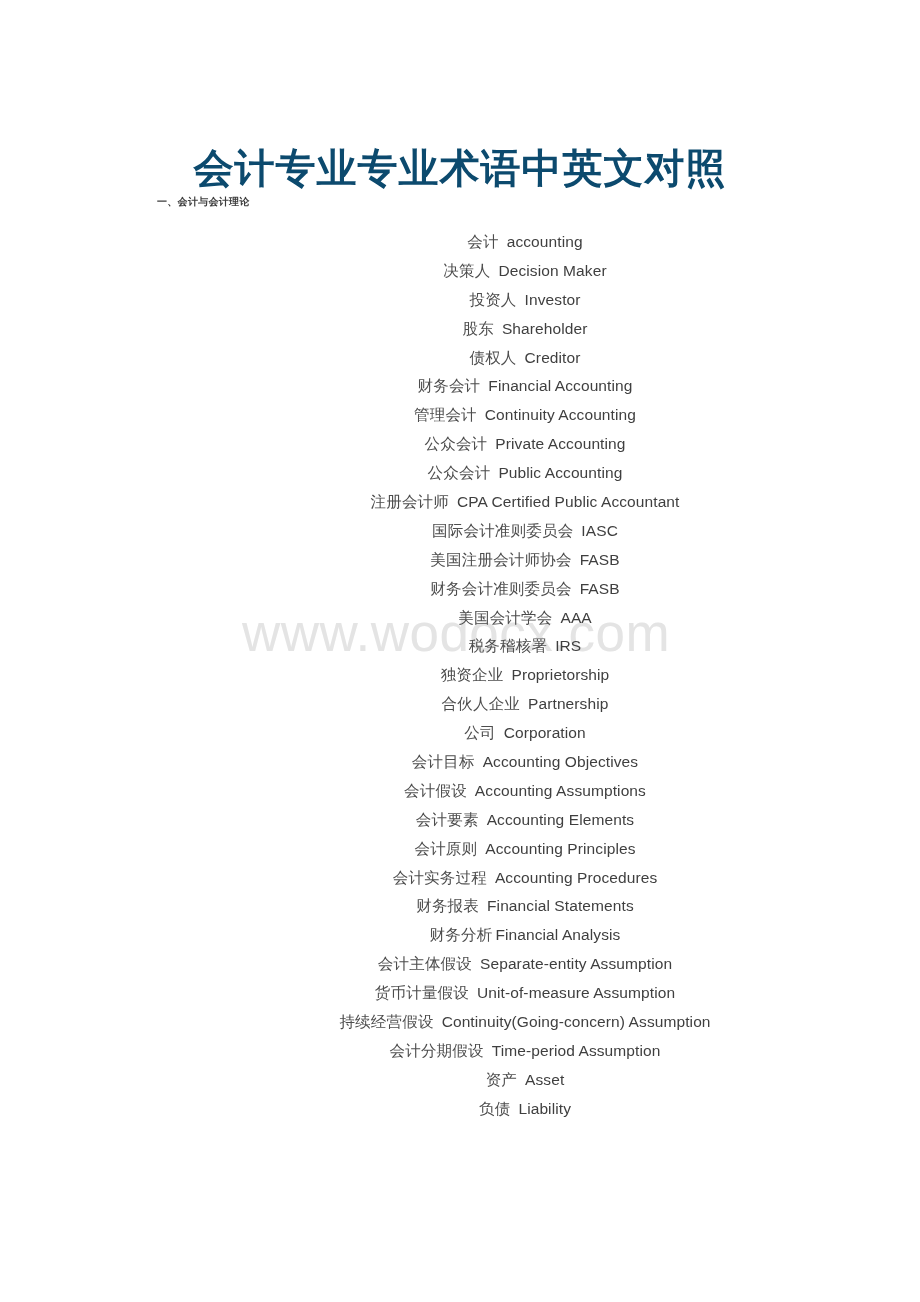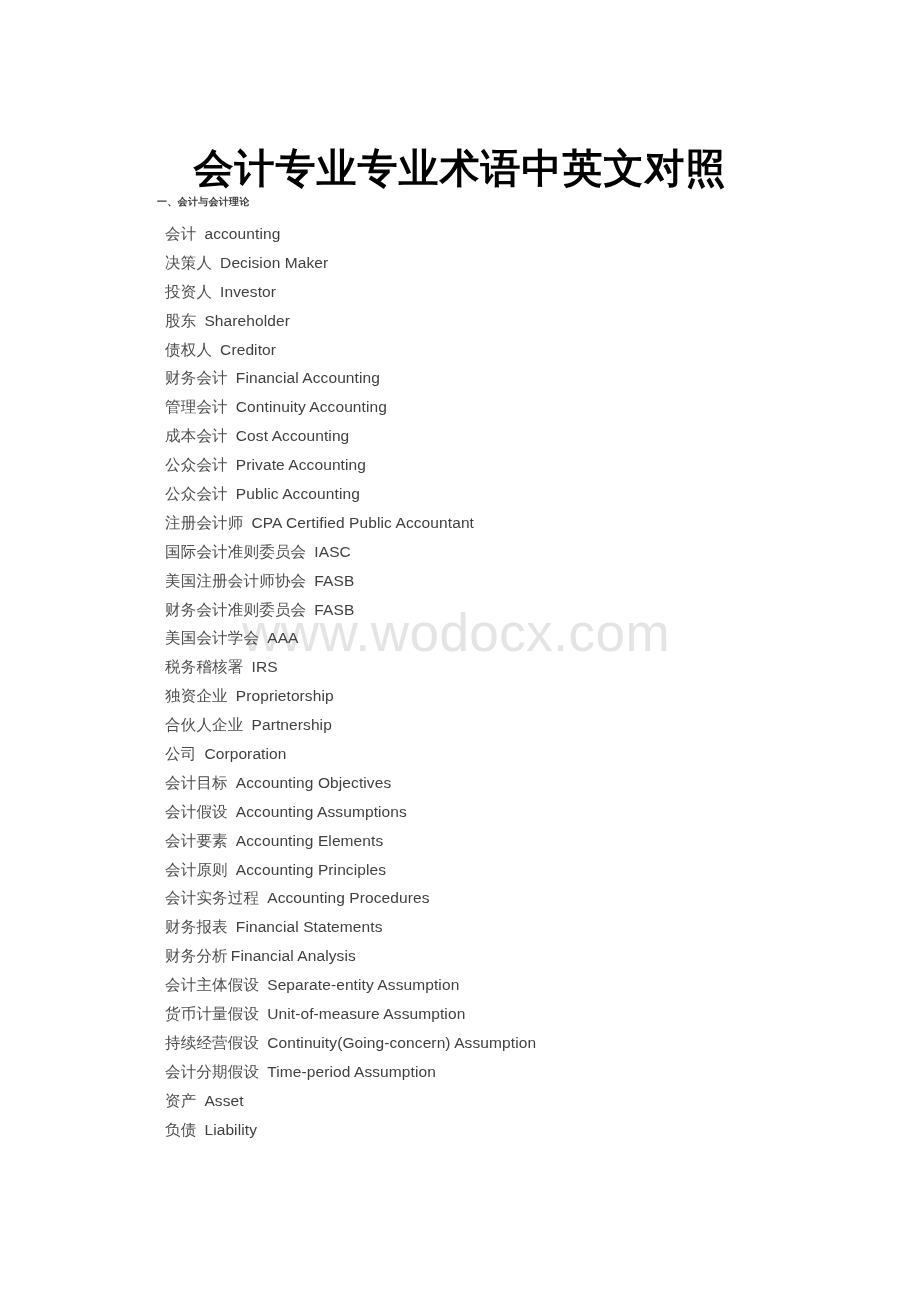--- a/index.html
+++ b/index.html
@@ -50,41 +50,42 @@
     position: absolute;
     left: 0;
     top: 119px;
     width: 920px;
     text-align: center;
     font-family: "Liberation Serif", "DejaVu Serif", serif;
     font-weight: bold;
     font-size: 40px;
     line-height: 46px;
     letter-spacing: 1px;
-    color: #000000;
+    color: #0c4a6e;
   }
 
   .section-heading {
     position: absolute;
     left: 157px;
     top: 192px;
     font-family: "Liberation Sans", "DejaVu Sans", sans-serif;
     font-weight: bold;
     font-size: 10px;
     line-height: 20px;
     letter-spacing: 0.3px;
     color: #3c3c3c;
     white-space: nowrap;
   }
 
   .term-list {
     position: absolute;
     left: 165px;
-    top: 220px;
+    top: 228px;
     width: 720px;
+    text-align: center;
   }
 
   .term-line {
     height: 28.9px;
     line-height: 28.9px;
     white-space: nowrap;
     color: #4a4a4a;
     font-size: 16px;
   }
 
@@ -119,21 +120,20 @@
     <div class="section-heading">一、会计与会计理论</div>
 
     <div class="term-list" id="term-list">
         <div class="term-line"><span class="zh">会计</span><span class="gap-wide"></span><span class="en">accounting</span></div>
         <div class="term-line"><span class="zh">决策人</span><span class="gap-wide"></span><span class="en">Decision Maker</span></div>
         <div class="term-line"><span class="zh">投资人</span><span class="gap-wide"></span><span class="en">Investor</span></div>
         <div class="term-line"><span class="zh">股东</span><span class="gap-wide"></span><span class="en">Shareholder</span></div>
         <div class="term-line"><span class="zh">债权人</span><span class="gap-wide"></span><span class="en">Creditor</span></div>
         <div class="term-line"><span class="zh">财务会计</span><span class="gap-wide"></span><span class="en">Financial Accounting</span></div>
         <div class="term-line"><span class="zh">管理会计</span><span class="gap-wide"></span><span class="en">Continuity Accounting</span></div>
-        <div class="term-line"><span class="zh">成本会计</span><span class="gap-wide"></span><span class="en">Cost Accounting</span></div>
         <div class="term-line"><span class="zh">公众会计</span><span class="gap-wide"></span><span class="en">Private Accounting</span></div>
         <div class="term-line"><span class="zh">公众会计</span><span class="gap-wide"></span><span class="en">Public Accounting</span></div>
         <div class="term-line"><span class="zh">注册会计师</span><span class="gap-wide"></span><span class="en">CPA Certified Public Accountant</span></div>
         <div class="term-line"><span class="zh">国际会计准则委员会</span><span class="gap-wide"></span><span class="en">IASC</span></div>
         <div class="term-line"><span class="zh">美国注册会计师协会</span><span class="gap-wide"></span><span class="en">FASB</span></div>
         <div class="term-line"><span class="zh">财务会计准则委员会</span><span class="gap-wide"></span><span class="en">FASB</span></div>
         <div class="term-line"><span class="zh">美国会计学会</span><span class="gap-wide"></span><span class="en">AAA</span></div>
         <div class="term-line"><span class="zh">税务稽核署</span><span class="gap-wide"></span><span class="en">IRS</span></div>
         <div class="term-line"><span class="zh">独资企业</span><span class="gap-wide"></span><span class="en">Proprietorship</span></div>
         <div class="term-line"><span class="zh">合伙人企业</span><span class="gap-wide"></span><span class="en">Partnership</span></div>

